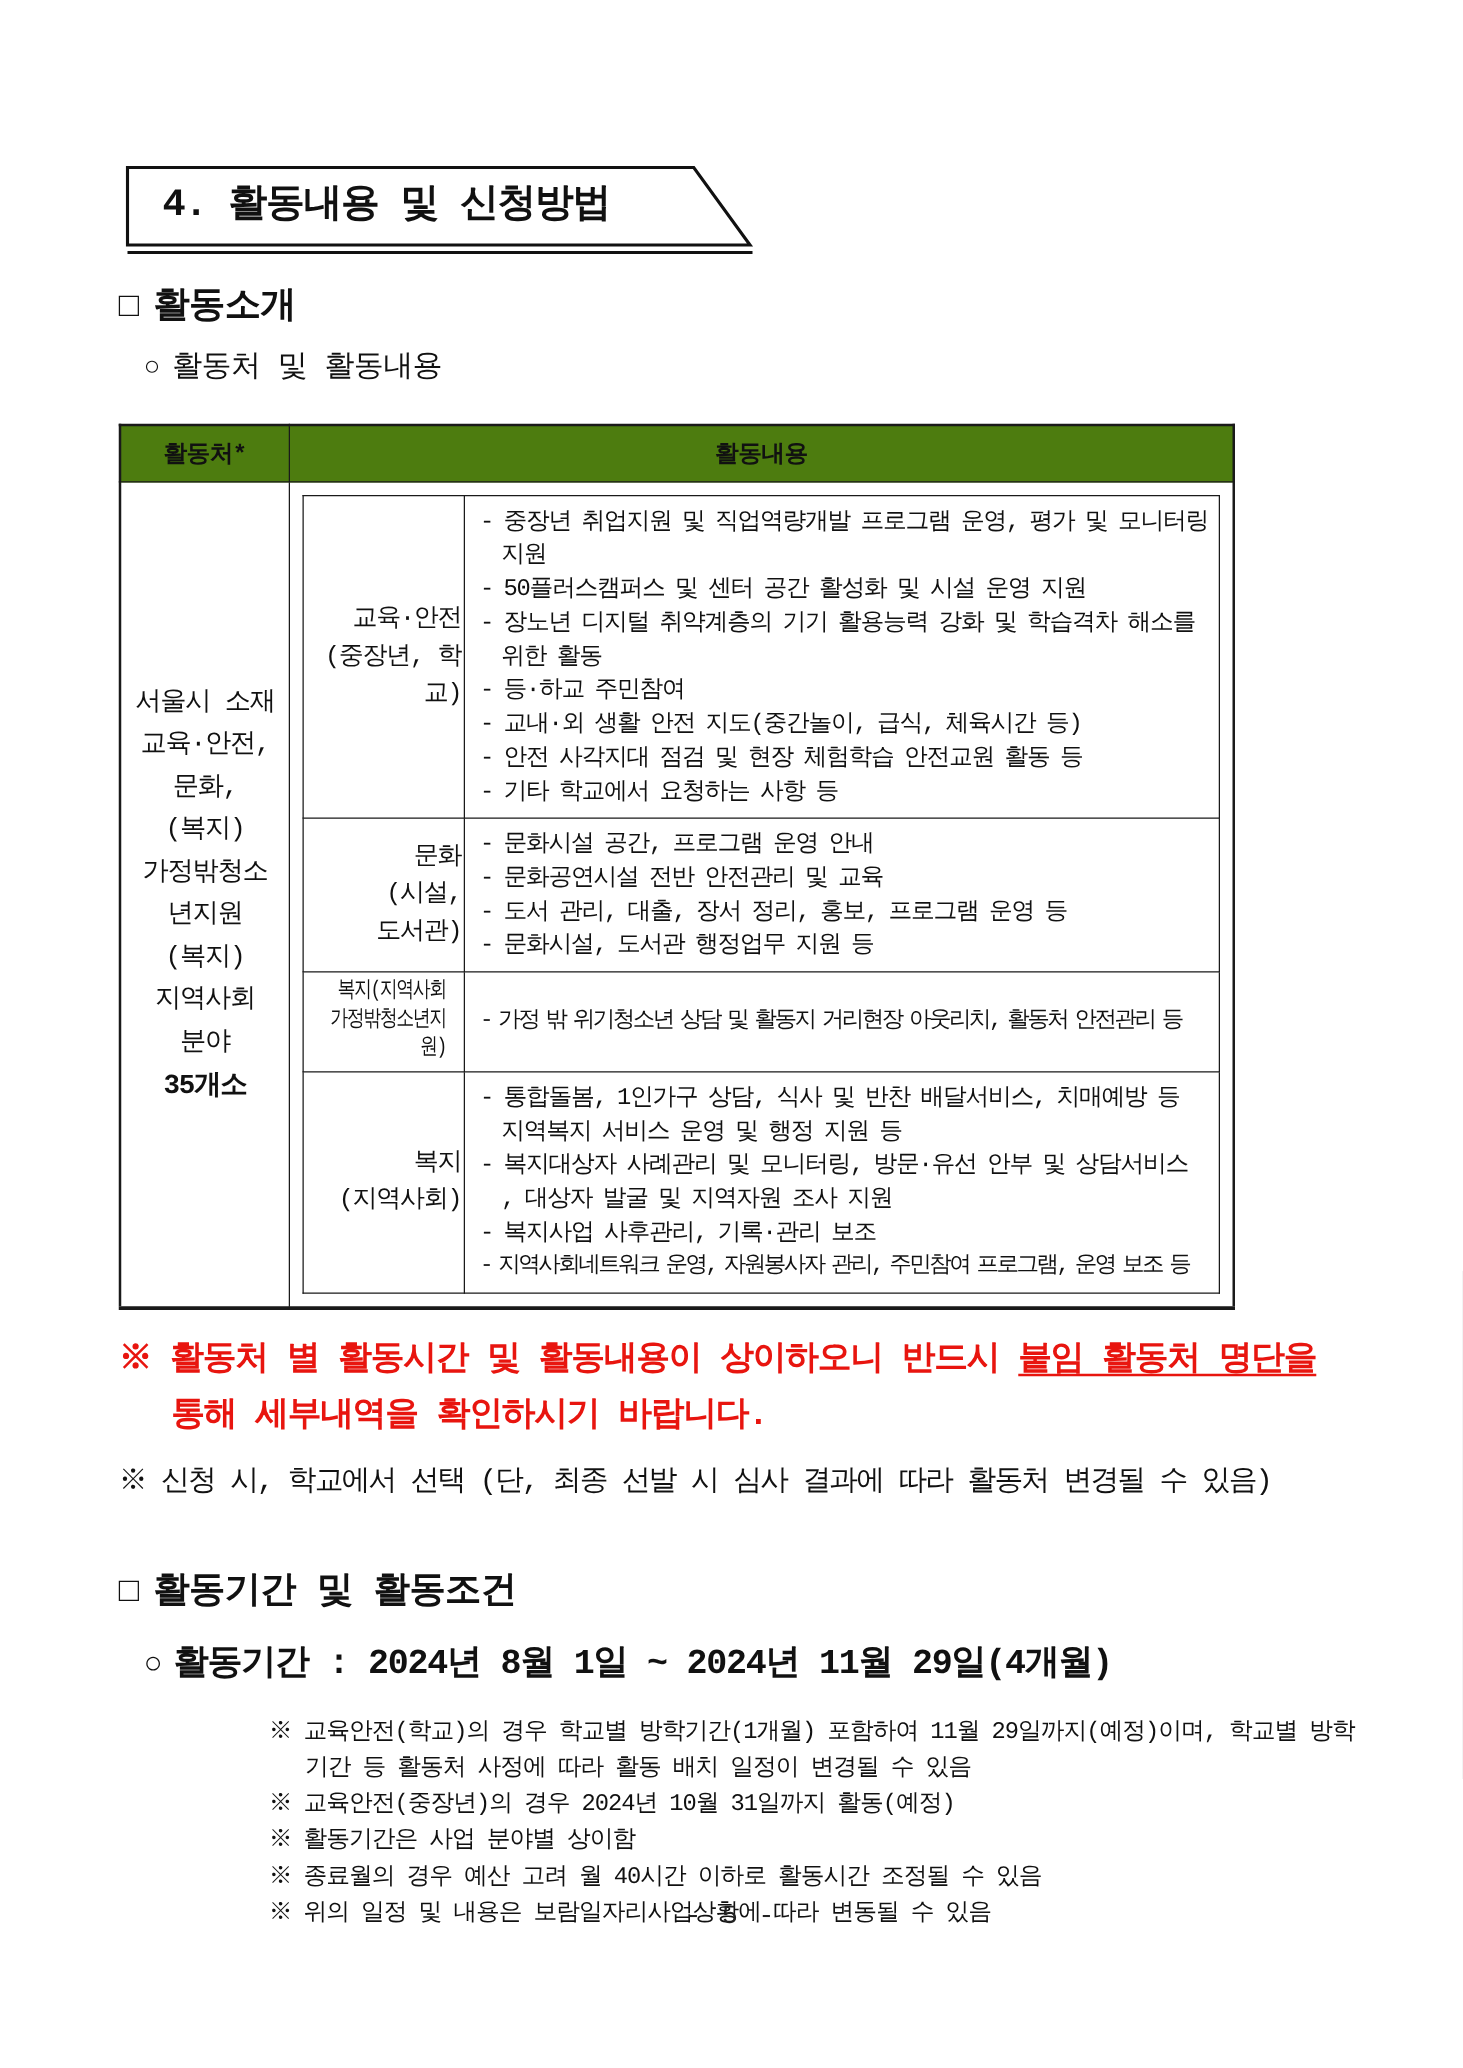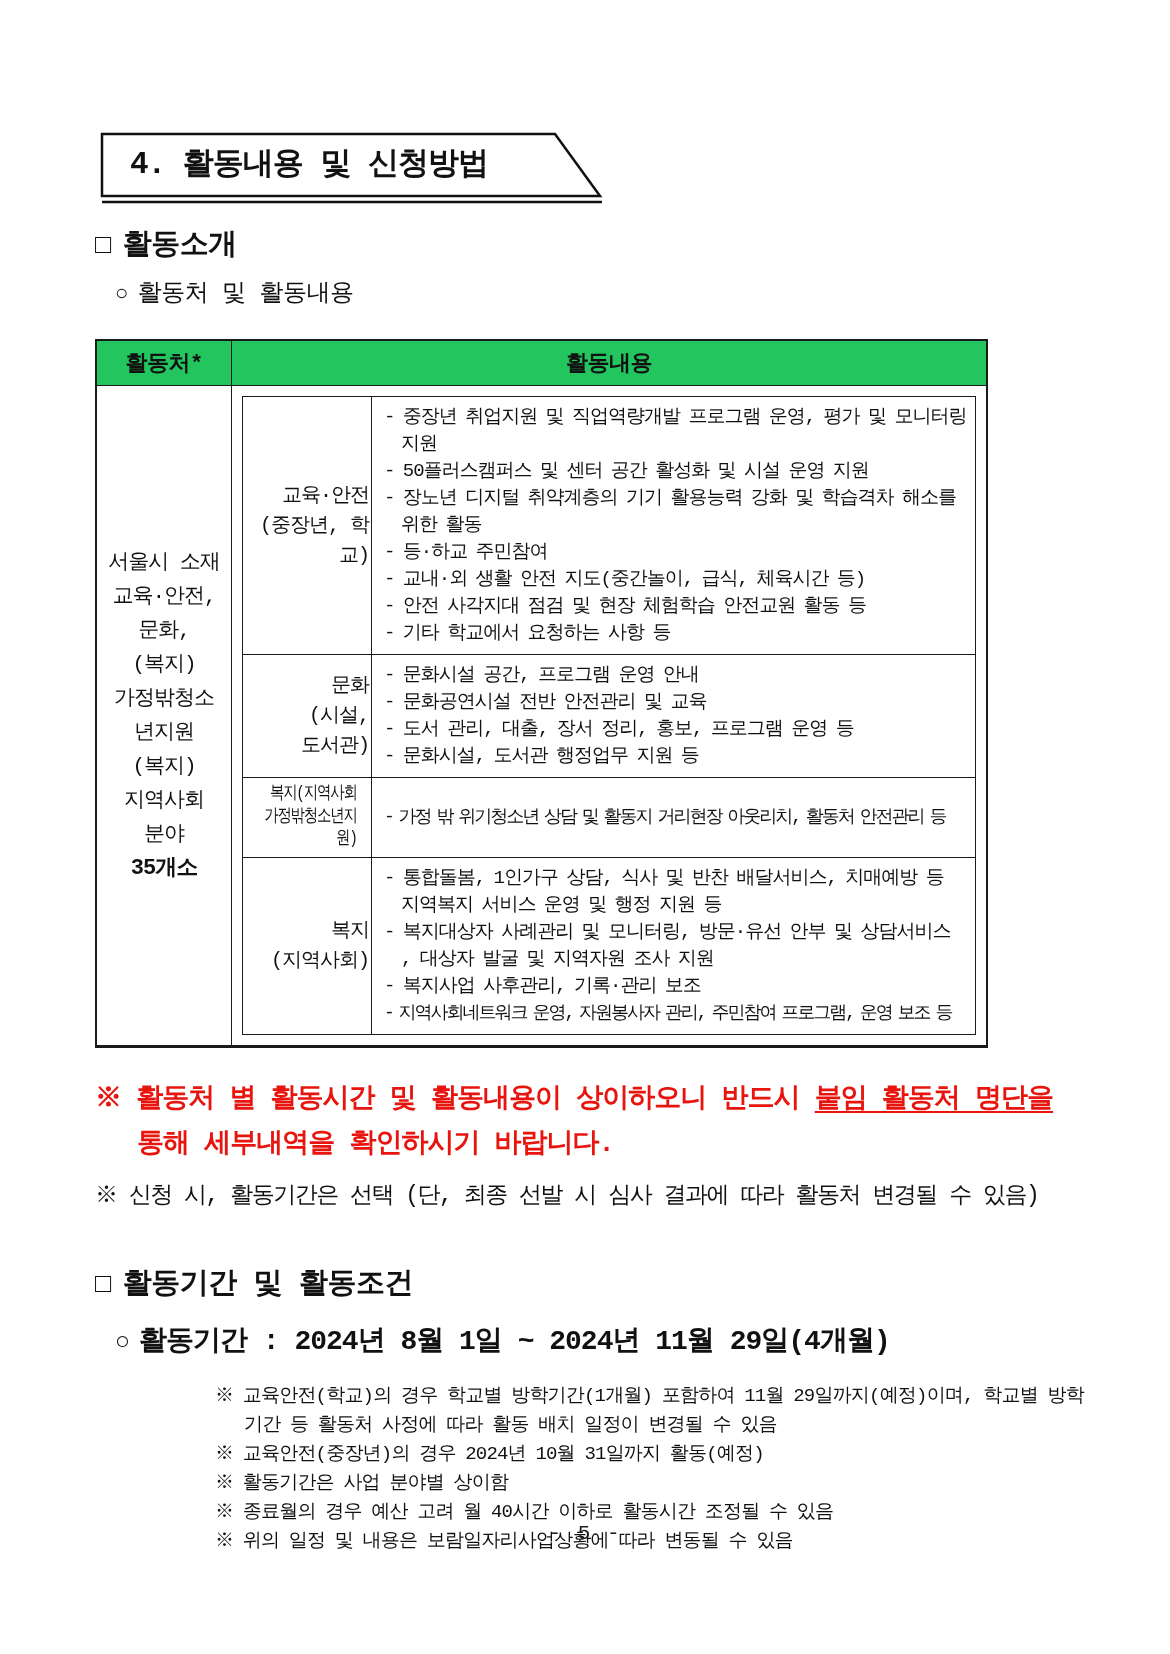--- a/index.html
+++ b/index.html
@@ -26,22 +26,22 @@
   
   .h1{margin-top:16px;font-size:29px;font-weight:bold;letter-spacing:-0.5px;line-height:44px;}
   .h1 .marker{font-weight:normal;margin-right:12px;font-size:27px;}
   .h2{margin-top:8px;margin-left:20px;font-size:24px;letter-spacing:-0.5px;line-height:36px;}
   .h2 .marker{margin-right:10px;font-size:22px;}
 
   
   table{border-collapse:collapse;}
   .outer{margin-top:26px;width:893px;border:2px solid #1a1a1a;border-bottom-width:3px;}
   .outer th{
-    background:#22c55e;border:1.5px solid #1a1a1a;
-    font-size:22px;font-weight:bold;letter-spacing:-0.5px;
+    background:#4d7c0f;border:1.5px solid #1a1a1a;
+    font-size:19px;font-weight:bold;letter-spacing:-0.5px;
     height:42px;text-align:center;vertical-align:middle;
   }
   .outer td{border:1.5px solid #1a1a1a;vertical-align:middle;}
   th.col-site, td.site-cell{width:130px;}
   .site-cell{
     text-align:center;font-size:21px;line-height:34px;letter-spacing:-1px;padding:8px 2px;
   }
   .site-count{font-weight:bold;font-size:22px;}
 
   
@@ -57,21 +57,21 @@
     font-size:19px;line-height:27px;letter-spacing:-1px;word-spacing:-2px;
     padding-left:17px;text-indent:-17px;
   }
   .squeezeX{
     display:inline-block;transform:scaleX(0.8);transform-origin:center;
     font-size:18px;line-height:1.25;letter-spacing:-1.5px;white-space:pre-line;
   }
   .squeeze{font-size:18px;letter-spacing:-2px;word-spacing:-3px;}
 
   
-  .red-note{margin-top:29px;color:#e8150f;font-size:27px;font-weight:bold;
+  .red-note{margin-top:18px;color:#e8150f;font-size:27px;font-weight:bold;
     letter-spacing:-1px;line-height:45px;}
   .red-note .ul{text-decoration:underline;text-underline-offset:5px;text-decoration-thickness:2px;}
   .red-note .line2{padding-left:42px;}
   .apply-note{margin-top:10px;font-size:23px;letter-spacing:-1.5px;line-height:38px;}
 
   .period-h1{margin-top:48px;}
   .period-line{margin-top:14px;margin-left:20px;font-size:28px;font-weight:bold;
     letter-spacing:-1px;line-height:42px;}
   .period-line .marker{font-weight:normal;margin-right:10px;font-size:25px;}
   .sub-notes{margin-top:18px;margin-left:120px;width:885px;}
@@ -176,21 +176,21 @@
         </td>
       </tr>
     </tbody>
       </table>
 
     <div class="red-note">
       <div><span>※ 활동처 별 활동시간 및 활동내용이 상이하오니 반드시 </span><span class="ul">붙임 활동처 명단을</span></div>
       <div class="line2">통해 세부내역을 확인하시기 바랍니다.</div>
     </div>
 
-    <div class="apply-note">※ 신청 시, 활동기간은 선택 (단, 최종 선발 시 심사 결과에 따라 활동처 변경될 수 있음)</div>
+    <div class="apply-note">※ 신청 시, 학교에서 선택 (단, 최종 선발 시 심사 결과에 따라 활동처 변경될 수 있음)</div>
 
     <div class="h1 period-h1">
       <span class="marker">□</span><span>활동기간 및 활동조건</span>
     </div>
     <div class="period-line">
       <span class="marker">○</span><span>활동기간 : 2024년 8월 1일 ~ 2024년 11월 29일(4개월)</span>
     </div>
 
     <div class="sub-notes">
       <div class="footnote">※ 교육안전(학교)의 경우 학교별 방학기간(1개월) 포함하여 11월 29일까지(예정)이며, 학교별 방학기간 등 활동처 사정에 따라 활동 배치 일정이 변경될 수 있음</div>

